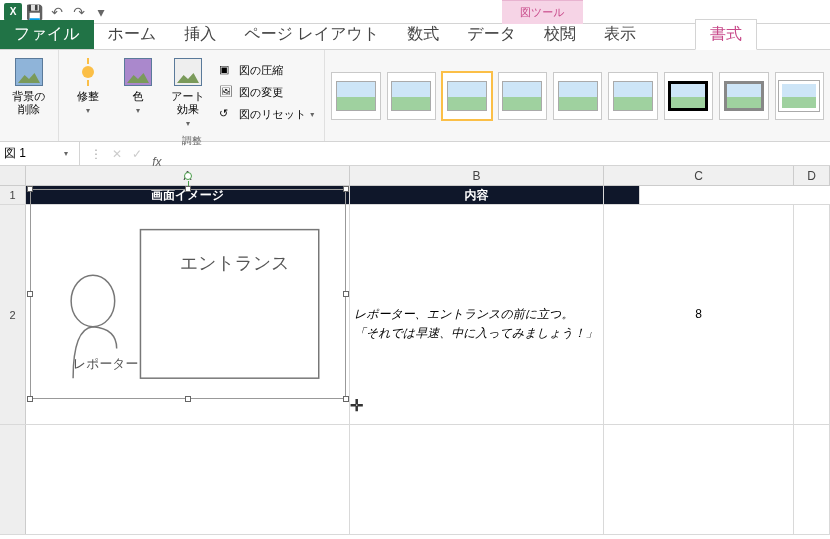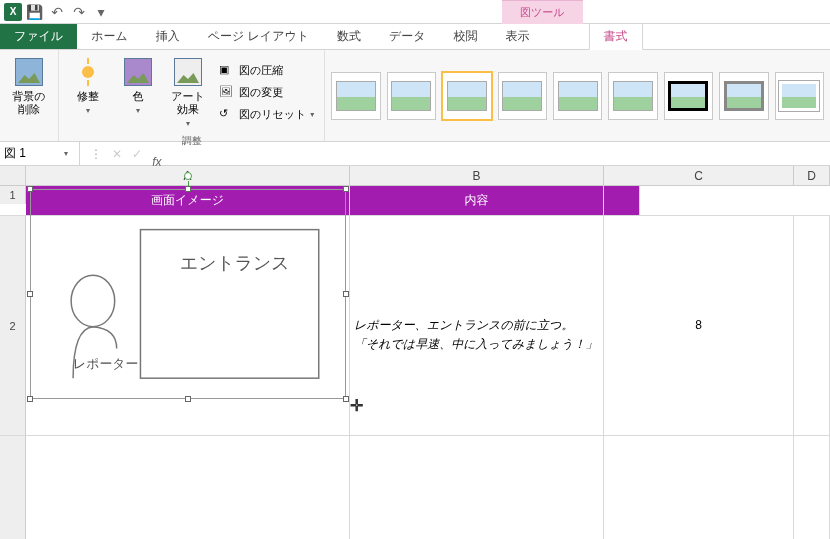--- a/index.html
+++ b/index.html
@@ -7,21 +7,21 @@
 
   .title-bar { height: 24px; background: #fff; display: flex; align-items: center; border-bottom: 1px solid #d4d4d4; }
   .qat { display: flex; align-items: center; gap: 4px; padding: 0 4px; }
   .qat-icon { width: 18px; height: 18px; display: flex; align-items: center; justify-content: center; font-size: 14px; color: #666; }
   .qat-icon.excel { background: #217346; color: #fff; font-size: 10px; font-weight: bold; border-radius: 2px; }
   .qat-icon.save { color: #3a6ea5; }
 
   .context-tab { position: absolute; left: 502px; top: 0; height: 24px; padding: 0 18px; background: #f6d4e6; color: #c84a8a; font-size: 11px; display: flex; align-items: center; border-top: 1px solid #e8b3d0; }
 
   .tabs { display: flex; align-items: flex-end; height: 26px; background: #fff; border-bottom: 1px solid #d4d4d4; position: relative; }
-  .tab { padding: 4px 14px; font-size: 12px; color: #444; cursor: pointer; }
+  .tab { padding: 4px 14px; font-size: 16px; color: #444; cursor: pointer; }
   .tab.file { background: #217346; color: #fff; }
   .tab.active { border: 1px solid #d4d4d4; border-bottom: 1px solid #fff; background: #fff; margin-bottom: -1px; }
   .tab.format { color: #c84a8a; margin-left: 45px; }
 
   .ribbon { height: 92px; background: #f7f7f7; border-bottom: 1px solid #d4d4d4; display: flex; }
   .group { border-right: 1px solid #e0e0e0; padding: 4px 6px 2px; display: flex; flex-direction: column; justify-content: space-between; }
   .group-label { font-size: 10px; color: #666; text-align: center; margin-top: 2px; }
   .group-body { display: flex; gap: 4px; flex: 1; }
   .big-btn { display: flex; flex-direction: column; align-items: center; justify-content: flex-start; width: 46px; padding: 2px; cursor: pointer; }
   .big-btn-icon { width: 32px; height: 32px; display: flex; align-items: center; justify-content: center; }
@@ -50,21 +50,21 @@
   .col-headers { display: flex; height: 20px; background: #f0f0f0; border-bottom: 1px solid #ccc; }
   .corner { width: 26px; border-right: 1px solid #ccc; background: #eee; }
   .col-h { border-right: 1px solid #ccc; text-align: center; font-size: 12px; color: #444; line-height: 20px; }
   .col-h.A { width: 324px; } .col-h.B { width: 254px; } .col-h.C { width: 190px; } .col-h.D { width: 36px; }
 
   .row { display: flex; border-bottom: 1px solid #d9d9d9; }
   .row-h { width: 26px; background: #eee; border-right: 1px solid #ccc; text-align: center; font-size: 11px; color: #444; display: flex; align-items: center; justify-content: center; }
   .cell { border-right: 1px solid #d9d9d9; padding: 2px 4px; font-size: 12px; display: flex; align-items: center; }
   .cell.A { width: 324px; } .cell.B { width: 254px; } .cell.C { width: 190px; } .cell.D { width: 36px; }
 
-  .header-row .cell { background: #a21caf; color: #fff; justify-content: center; height: 29px; }
+  .header-row .cell { background: #0f172a; color: #fff; justify-content: center; height: 18px; font-weight: bold; }
   .header-row .row-h { height: 18px; }
   .row2 { height: 220px; }
   .row2 .cell.B { display: block; padding-top: 100px; line-height: 1.6; font-style: italic; }
   .row2 .cell.C { justify-content: center; padding-top: 0; }
 
   .pic-select { position: absolute; left: 30px; top: 23px; width: 316px; height: 210px; border: 1px solid #999; }
   .pic-select .h { position: absolute; width: 6px; height: 6px; background: #fff; border: 1px solid #666; }
   .h.tl{top:-4px;left:-4px}.h.tr{top:-4px;right:-4px}.h.bl{bottom:-4px;left:-4px}.h.br{bottom:-4px;right:-4px}
   .h.tm{top:-4px;left:50%;margin-left:-3px}.h.bm{bottom:-4px;left:50%;margin-left:-3px}
   .h.ml{left:-4px;top:50%;margin-top:-3px}.h.mr{right:-4px;top:50%;margin-top:-3px}

